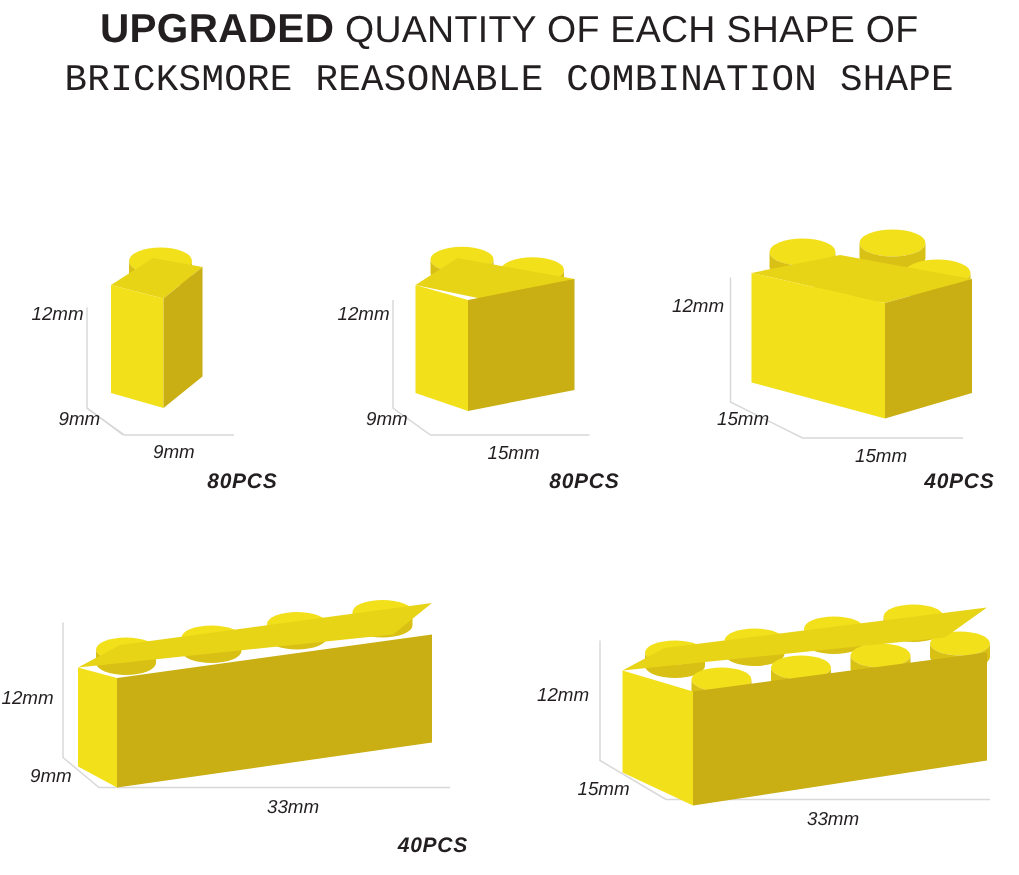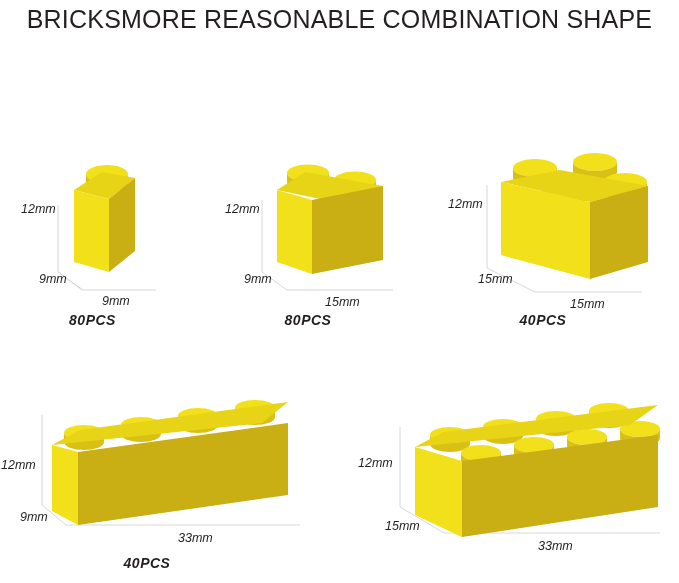--- a/index.html
+++ b/index.html
@@ -13,44 +13,47 @@
   }
   .title{
     position:absolute;left:0;top:4px;width:679px;
     text-align:center;
     line-height:30px;
     letter-spacing:0.2px;
   }
   .title-line{ white-space:nowrap; }
   .t-strong{ font-weight:bold; font-size:27px; }
   .t-reg{ font-weight:normal; font-size:25px; }
-  .t-line2{ font-weight:normal; font-size:25px; }
+  .t-line2{ font-weight:normal; font-size:25px;font-family:Liberation Mono, monospace; }
 
   .brick-cell{ position:absolute;font-style:italic; }
   .svgwrap{ position:absolute; left:0; top:0; }
   .pcs{
     position:absolute;
     width:100%;
-    text-align:center;
+    text-align:right;
     font-size:14px;
     font-weight:bold;
     letter-spacing:0.5px;
     color:#231f20;
   }
   .dimtext{
     font-family:"Liberation Sans", sans-serif;
     font-size:12.5px;
     fill:#231f20;
   }
   .guide{ stroke:#d8d8d8; stroke-width:1; fill:none; }
 </style>
 </head>
 <body>
 
 <div class="title">
+  <div class="title-line">
+    <span class="t-strong">UPGRADED</span><span class="t-reg"> QUANTITY OF EACH SHAPE OF</span>
+  </div>
   <div class="title-line t-line2">BRICKSMORE REASONABLE COMBINATION SHAPE</div>
 </div>
 
 <div class="brick-cell" style="left:8px;top:150px;width:185px;height:185px;">
   <svg class="svgwrap" width="185" height="185" viewBox="0 0 185 185">
 
     <path class="guide" d="M50 55 L50 122 L75 140 L148 140"></path>
     <path class="guide" d="M50 122 L74 140"></path>
 
     <ellipse cx="99" cy="24" rx="21" ry="9" fill="#F2E01B"></ellipse>

